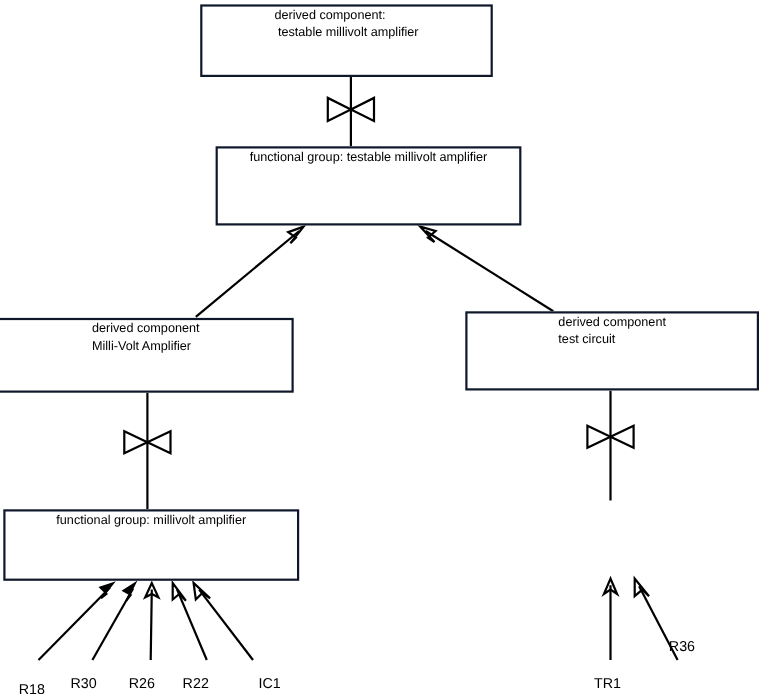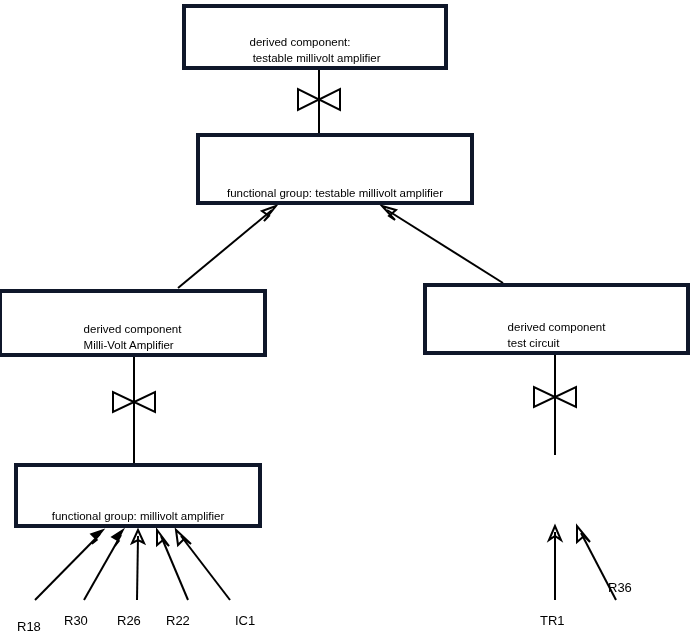--- a/index.html
+++ b/index.html
@@ -18,24 +18,24 @@
   #svg-layer {
     position: absolute;
     left: 0;
     top: 0;
     width: 698px;
     height: 631px;
   }
   .node-box {
     position: absolute;
     box-sizing: border-box;
-    border: 4px solid #0f172a;
+    border: 2px solid #0f172a;
     background: #ffffff;
     display: flex;
-    align-items: flex-end;
+    align-items: flex-start;
     justify-content: center;
     z-index: 2;
   }
   .node-text {
     font-size: 11.5px;
     line-height: 16px;
     color: #000000;
     text-align: left;
     white-space: pre;
   }
@@ -125,21 +125,21 @@
   </div>
 
   <div class="node-box" style="left:-2px; top:289px; width:269px; height:68px;">
     <div class="node-text"><span>derived component</span><br><span>Milli-Volt Amplifier</span></div>
   </div>
 
   <div class="node-box" style="left:423px; top:283px; width:267px; height:72px;">
     <div class="node-text"><span>derived component</span><br><span>test circuit</span></div>
   </div>
 
-  <div class="node-box" style="left:14px; top:463px; width:248px; height:65px;">
+  <div class="node-box" style="left:3px; top:463px; width:269px; height:65px;">
     <div class="node-text centered"><span>functional group: millivolt amplifier</span></div>
   </div>
 
 
   <div class="leaf-label" style="left:17px; top:619px;">R18</div>
   <div class="leaf-label" style="left:64px; top:613px;">R30</div>
   <div class="leaf-label" style="left:117px; top:613px;">R26</div>
   <div class="leaf-label" style="left:166px; top:613px;">R22</div>
   <div class="leaf-label" style="left:211px; top:613px;margin-left:24px;">IC1</div>
   <div class="leaf-label" style="left:540px; top:613px;">TR1</div>

